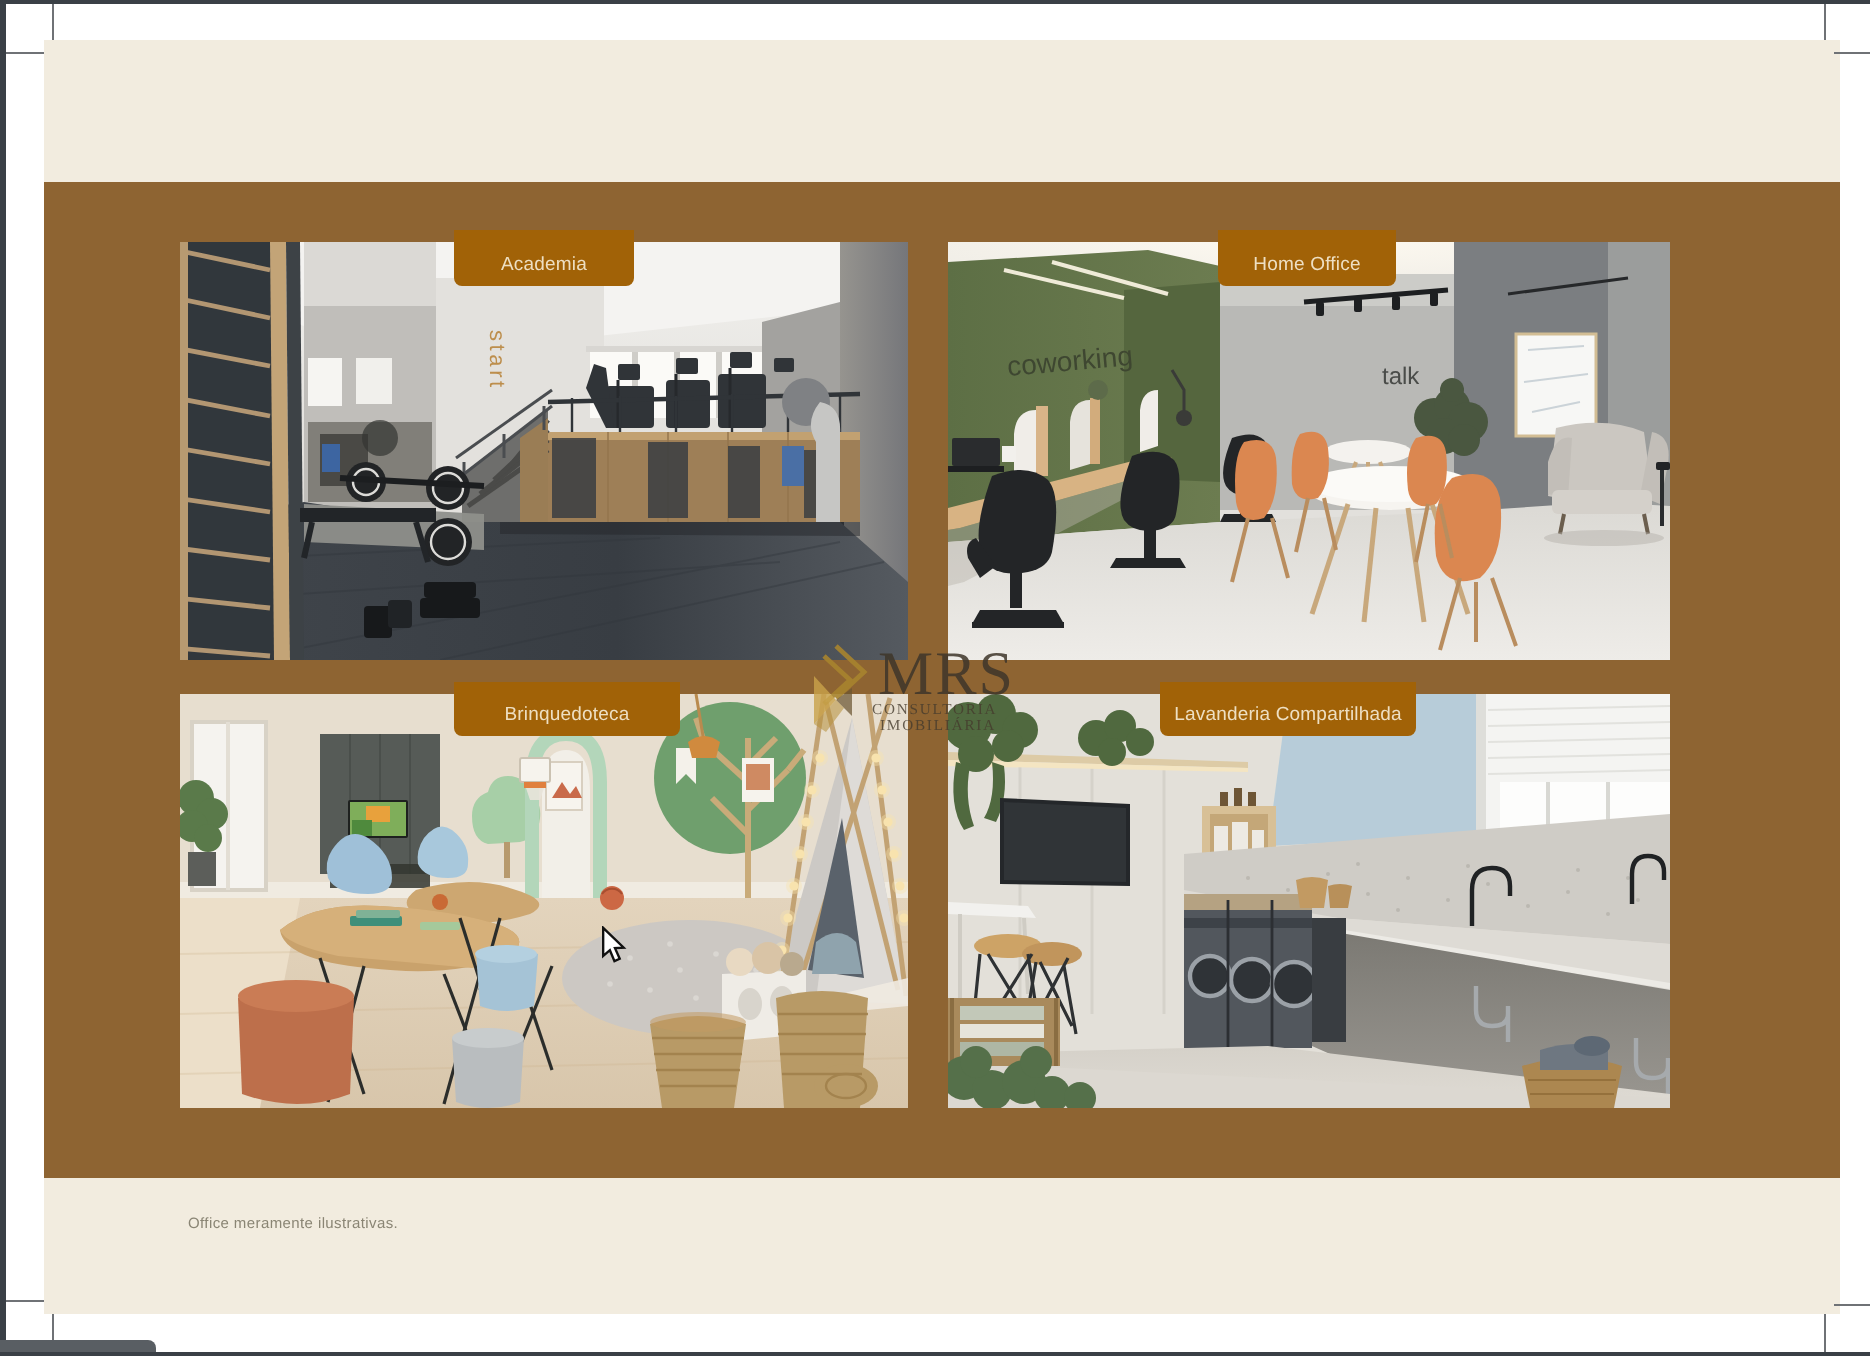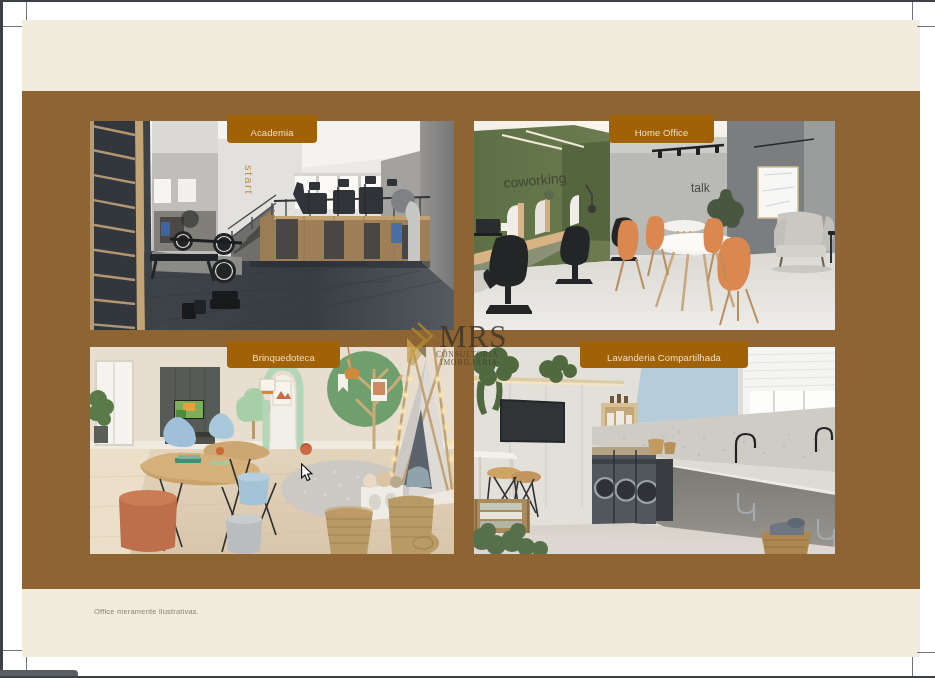--- a/index.html
+++ b/index.html
@@ -686,23 +686,23 @@
             <line x1="290" y1="193" x2="334" y2="193"></line>
             <line x1="291" y1="200" x2="333" y2="200"></line>
           </g>
       <path d="M296,178 q18,-6 34,0 l0,10 -34,0z" fill="#6e7781"></path>
       <ellipse cx="322" cy="176" rx="9" ry="5" fill="#5d6874"></ellipse>
     </g>
   </svg>
   </div>
 
   <div class="abs tab" style="left:227px;top:115px;width:90px;height:28px;line-height:36px;">Academia</div>
-  <div class="abs tab" style="left:609px;top:115px;width:105px;height:28px;line-height:36px;">Home Office</div>
+  <div class="abs tab" style="left:609px;top:115px;width:89px;height:28px;line-height:36px;">Home Office</div>
   <div class="abs tab" style="left:227px;top:341px;width:113px;height:27px;line-height:34px;">Brinquedoteca</div>
-  <div class="abs tab" style="left:580px;top:341px;width:168px;height:27px;line-height:34px;">Lavanderia Compartilhada</div>
+  <div class="abs tab" style="left:580px;top:341px;width:128px;height:27px;line-height:34px;">Lavanderia Compartilhada</div>
 
   <div class="abs" id="wm" style="left:403px;top:320px;width:170px;height:52px;">
     <svg width="170" height="52" viewBox="0 0 170 52">
       <g opacity="0.95">
         <g stroke="#a8842f" stroke-width="2.4" fill="none" opacity="0.95">
           <path d="M15,3 L29,16 L15,29"></path>
           <path d="M9,8 L22,20 L9,32"></path>
         </g>
         <path d="M4,18 L15,30 L4,42 Z" fill="#c9a24a" opacity="0.85"></path>
         <path d="M15,30 L23,24 L23,38 Z" fill="#6b5530" opacity="0.75"></path>

